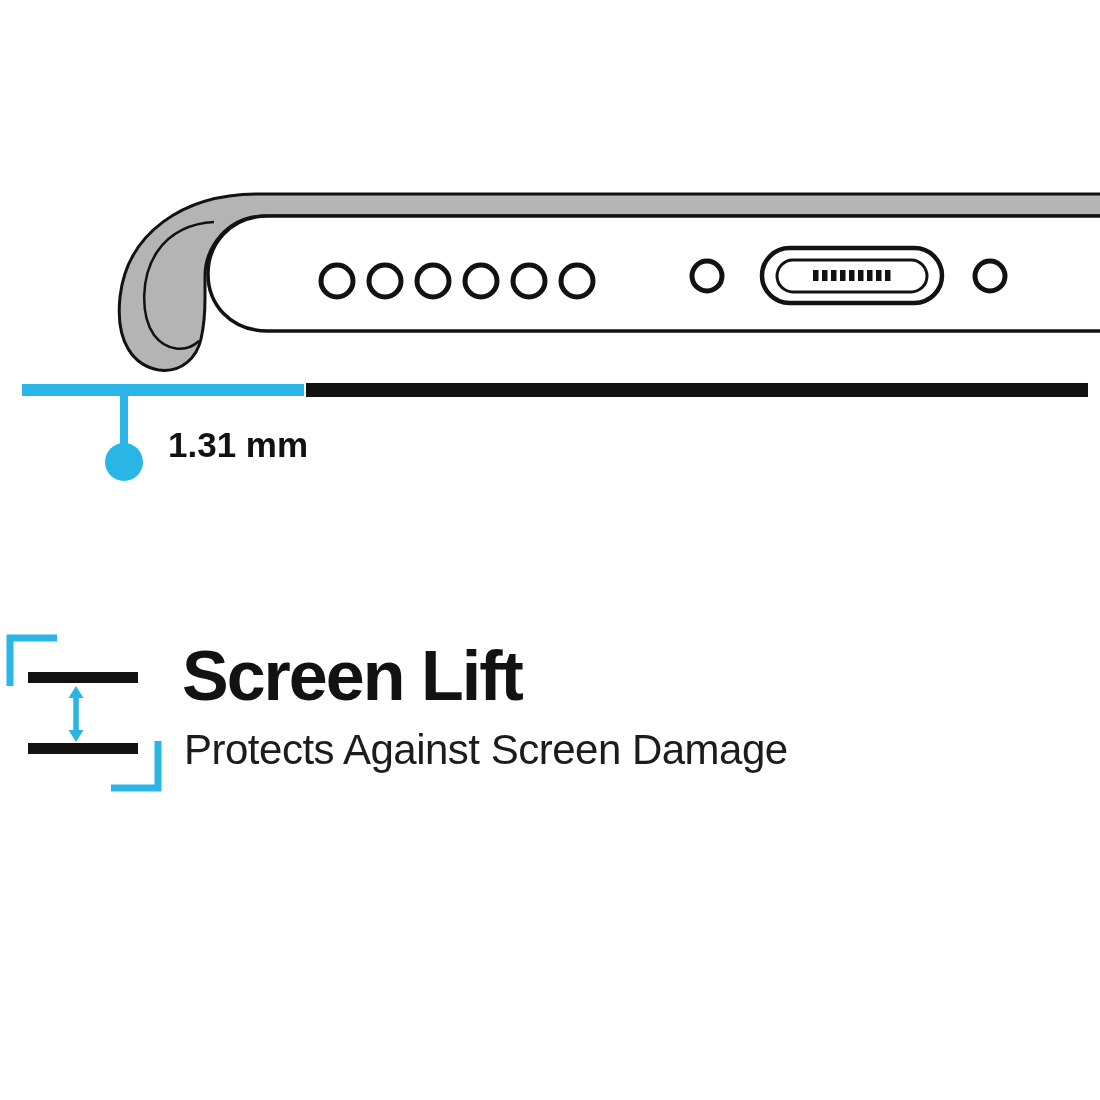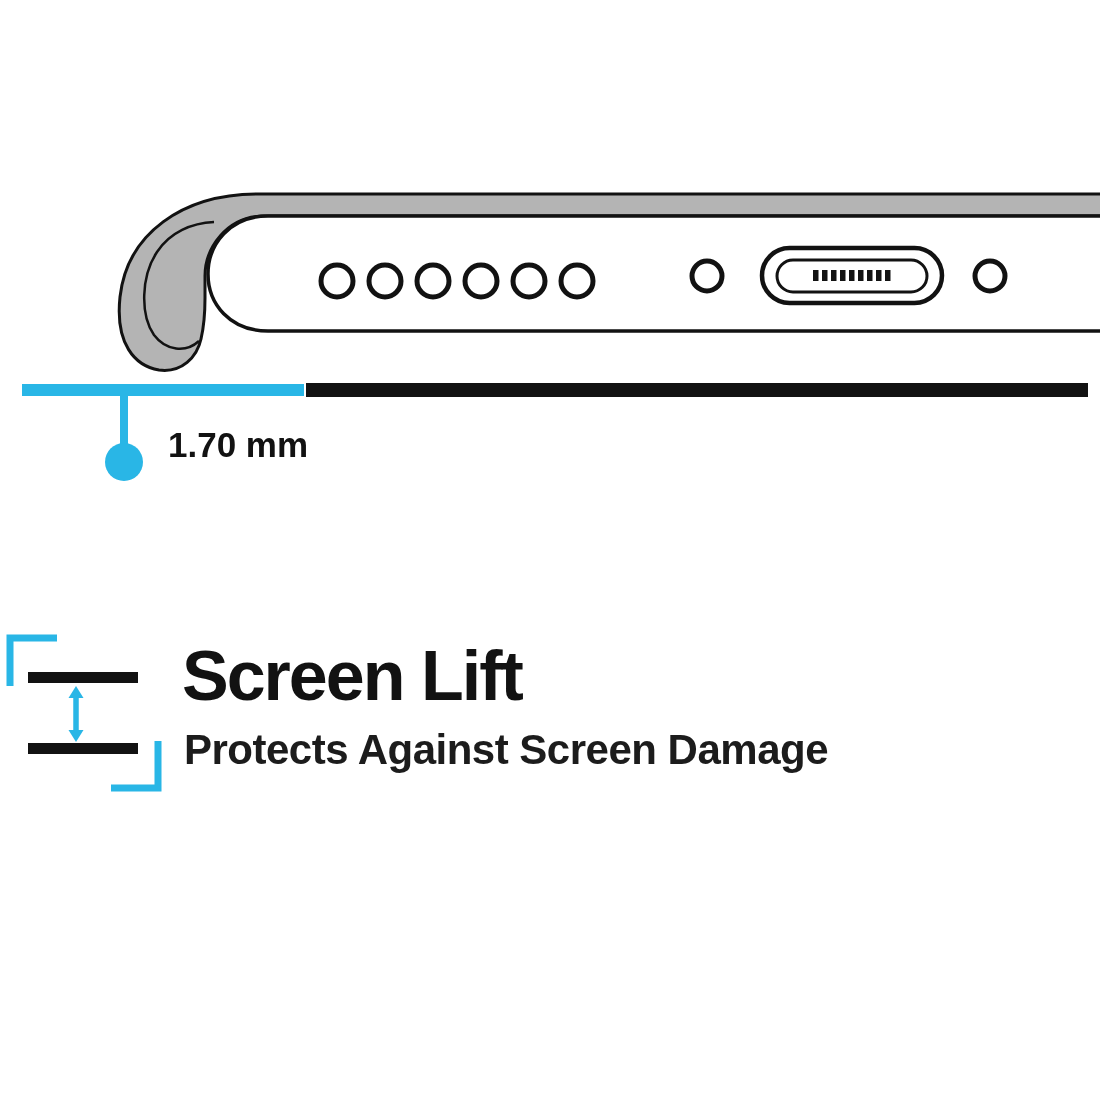--- a/index.html
+++ b/index.html
@@ -40,21 +40,21 @@
     font-weight: bold;
     letter-spacing: -2px;
     color: var(--ink);
     white-space: nowrap;
   }
   .feature-subtitle {
     position: absolute;
     left: 184px;
     top: 726px;
     font-size: 42px;
-    font-weight: 700;
+    font-weight: 400;
     letter-spacing: -0.5px;
     color: #1c1c1c;
     white-space: nowrap;
   }
 </style>
 </head>
 <body>
 
 <div class="stage">
 
@@ -124,19 +124,19 @@
       <g stroke="var(--accent)" fill="var(--accent)">
         <line x1="76" y1="696" x2="76" y2="732" stroke-width="5.5"></line>
         <polygon points="76,686 68.5,698 83.5,698" stroke="none"></polygon>
         <polygon points="76,742 68.5,730 83.5,730" stroke="none"></polygon>
       </g>
       <rect x="28" y="743" width="110" height="11" fill="var(--ink)"></rect>
       <polyline points="158,741 158,788 111,788" fill="none" stroke="var(--accent)" stroke-width="7"></polyline>
     </g>
   </svg>
 
-  <div class="measure-label">1.70 mm</div>
+  <div class="measure-label">1.31 mm</div>
 
   <div class="feature-title">Screen Lift</div>
 
   <div class="feature-subtitle">Protects Against Screen Damage</div>
 
 </div>
 
 </body></html>

